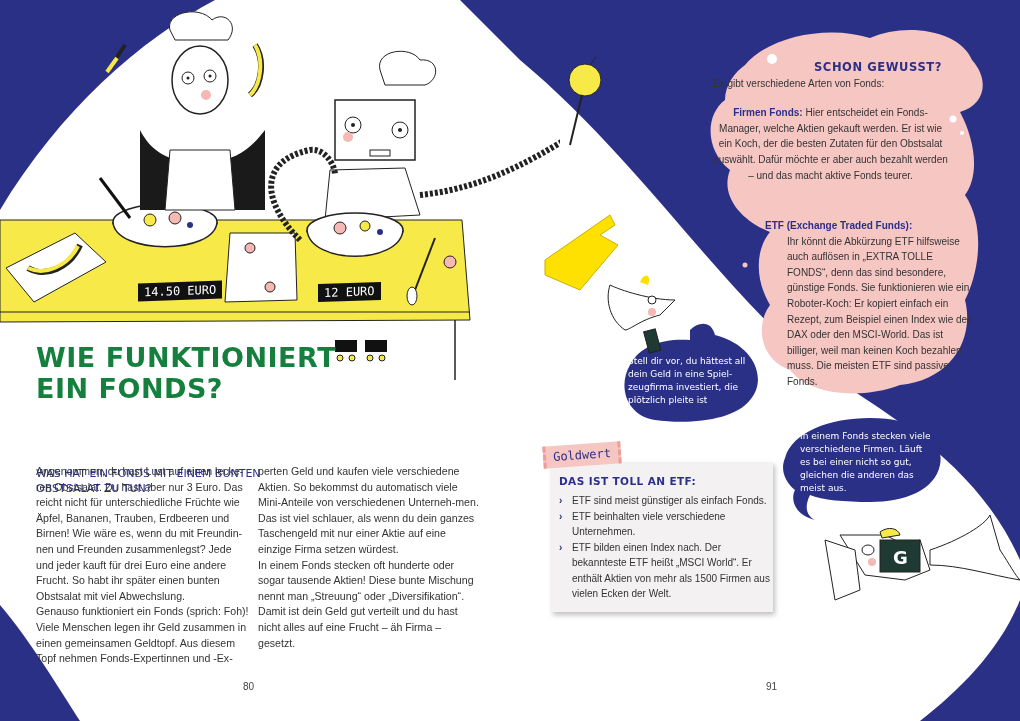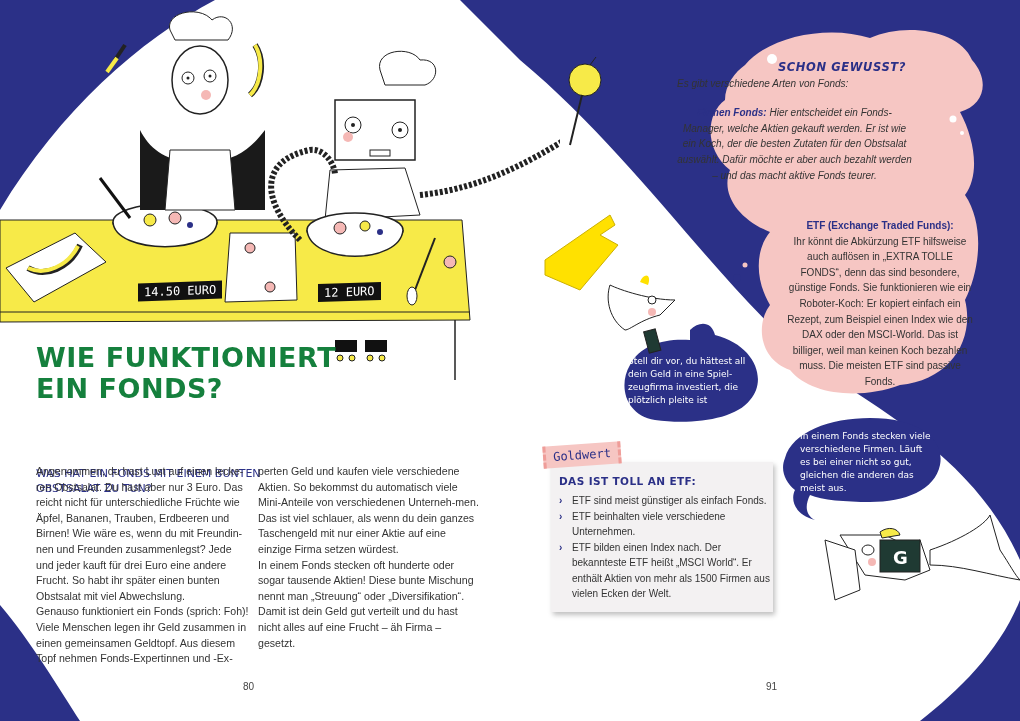--- a/index.html
+++ b/index.html
@@ -7,25 +7,25 @@
   .bg{position:absolute;left:0;top:0;width:1020px;height:721px;}
   .abs{position:absolute;}
   .title{left:36px;top:342px;font-family:"DejaVu Sans",sans-serif;font-weight:900;font-size:27px;line-height:31px;color:#15803d;letter-spacing:0.5px;}
   .title div{white-space:nowrap;}
   .subhead{left:36px;top:430px;width:230px;font-family:"DejaVu Sans",sans-serif;font-weight:normal;font-size:11px;line-height:15px;color:#2b3087;margin-top:36px;}
   .body{font-size:10.6px;line-height:15.6px;color:#333;}
   .body p{margin:0;}
   .col1{left:36px;top:464px;width:215px;}
   .col2{left:258px;top:464px;width:222px;}
   .pagenum{font-size:10px;color:#444;}
-  .pink-text{left:677px;top:60px;width:260px;text-align:center;font-size:10px;line-height:15.6px;color:#333;font-style:italic;}
+  .pink-text{left:713px;top:60px;width:260px;text-align:center;font-size:10px;line-height:15.6px;color:#333;}
   .pink-text .hd{font-family:"DejaVu Sans",sans-serif;font-weight:900;color:#2b3087;font-size:11.5px;letter-spacing:0.6px;margin-left:70px;}
   .pink-text .sub{text-align:left;margin-right:10px;}
   .pink-text .strong{color:#2b3087;font-weight:bold;}
-  .etf{left:765px;top:218px;width:230px;text-align:center;font-size:10px;line-height:15.6px;color:#333;}
+  .etf{left:765px;top:218px;width:230px;text-align:left;font-size:10px;line-height:15.6px;color:#333;}
   .etf .strong{color:#2b3087;font-weight:bold;}
   .bubble-text{color:#fff;font-size:9px;line-height:13px;text-align:left;font-family:"DejaVu Sans",sans-serif;}
   .goldbox{left:551px;top:462px;width:222px;height:150px;background:#f3f1f2;box-shadow:2px 3px 5px rgba(0,0,0,0.25);}
   .goldtag{left:543px;top:444px;width:72px;height:22px;background:#f6c6c3;transform:rotate(-4deg);border-left:3px dashed #ef9d99;border-right:3px dashed #ef9d99;}
   .goldtag span{display:block;text-align:center;font-family:"DejaVu Sans Mono",monospace;font-size:12px;line-height:22px;color:#2b3087;}
   .goldhd{left:559px;top:475px;font-family:"DejaVu Sans",sans-serif;font-weight:bold;font-size:10.5px;color:#2b3087;letter-spacing:0.4px;}
   .goldlist{left:559px;top:493px;width:215px;font-size:10px;line-height:15.5px;color:#333;margin:0;padding:0;list-style:none;}
   .goldlist li{position:relative;padding-left:13px;}
   .goldlist li .ch{position:absolute;left:0;top:0;color:#2b3087;font-weight:bold;}
   .pricetag{background:#111;color:#fff;font-family:"DejaVu Sans Mono",monospace;font-size:12px;padding:2px 6px;transform:skewY(-2deg);}

